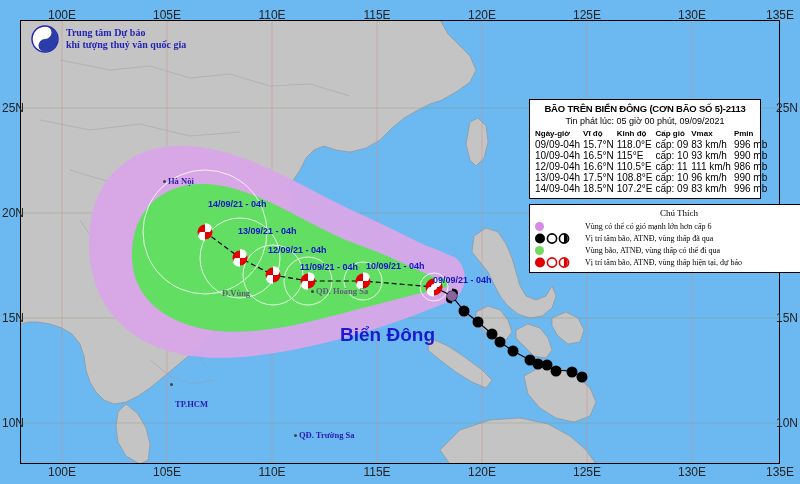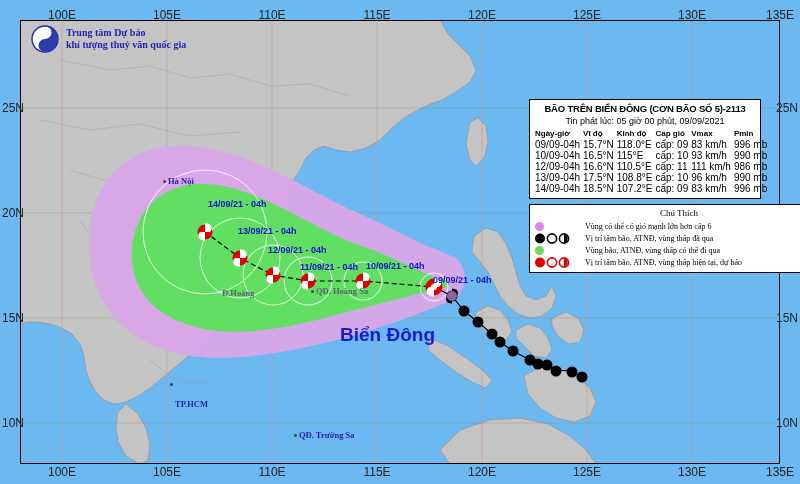--- a/index.html
+++ b/index.html
@@ -389,21 +389,21 @@
           </g>
         </svg>
       </span>
       <span class="txt">Vị trí tâm bão, ATNĐ, vùng thấp hiện tại, dự báo</span>
     </div>
   </div>
 
   <div id="dynamic-labels">
       <div class="mlabel" style="left: 168px; top: 176px;">Hà Nội</div>
       <div class="citydot" style="left: 163px; top: 180px;"></div>
-      <div class="mlabel gray" style="left: 222px; top: 288px;">Đ.Hoàng</div>
+      <div class="mlabel gray" style="left: 222px; top: 288px;">Đ.Vùng</div>
       <div class="mlabel" style="left: 175px; top: 399px;">TP.HCM</div>
       <div class="citydot" style="left: 170px; top: 383px;"></div>
       <div class="mlabel gray" style="left: 316px; top: 286px;">QĐ. Hoàng Sa</div>
       <div class="citydot" style="left: 311px; top: 290px;"></div>
       <div class="mlabel" style="left: 299px; top: 430px;">QĐ. Trường Sa</div>
       <div class="citydot" style="left: 294px; top: 434px;"></div>
       <div class="track-label" style="left: 208px; top: 199px;">14/09/21 - 04h</div>
       <div class="track-label" style="left: 238px; top: 226px;">13/09/21 - 04h</div>
       <div class="track-label" style="left: 268px; top: 245px;">12/09/21 - 04h</div>
       <div class="track-label" style="left: 300px; top: 262px;">11/09/21 - 04h</div>

